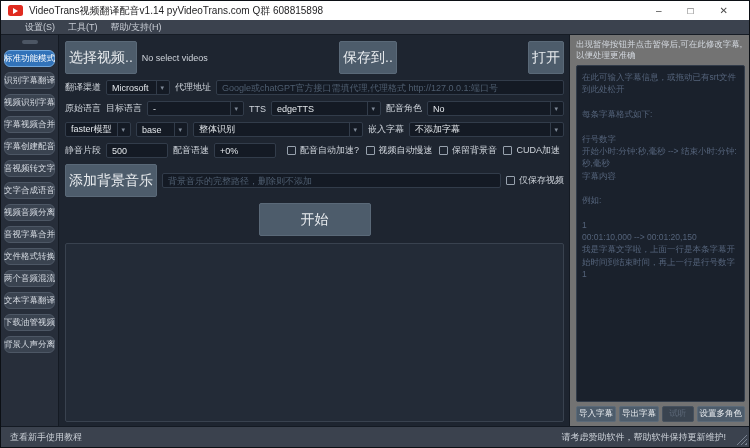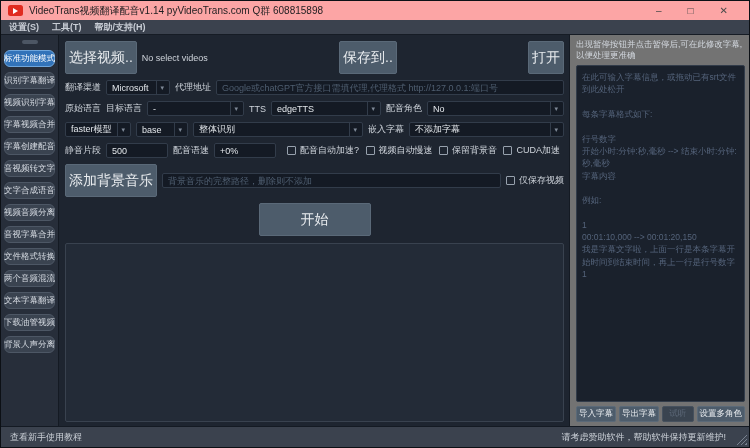--- a/index.html
+++ b/index.html
@@ -1,29 +1,29 @@
 <!DOCTYPE html>
 <html><head>
 <meta charset="utf-8">
 <style>
   * { box-sizing: border-box; margin: 0; padding: 0; }
   html,body { width:750px; height:448px; overflow:hidden; }
   body { font-family:"Liberation Sans","DejaVu Sans",sans-serif; background:#10151d; }
   .window { width:750px; height:448px; display:flex; flex-direction:column; border:1px solid #0c1015; }
 
   
-  .titlebar { height:19px; background:#fca5a5; display:flex; align-items:center; padding:0 7px; gap:6px; flex:none; }
+  .titlebar { height:19px; background:#ffffff; display:flex; align-items:center; padding:0 7px; gap:6px; flex:none; }
   .app-icon { width:15px; height:11px; background:#e02b20; border-radius:2.5px; position:relative; flex:none; }
   .app-icon::after { content:""; position:absolute; left:5px; top:2.5px; border-left:5px solid #fff; border-top:3px solid transparent; border-bottom:3px solid transparent; }
   .titlebar-title { font-size:10px; color:#1d1d1f; white-space:nowrap; }
   .win-controls { margin-left:auto; display:flex; align-items:center; gap:26px; padding-right:14px; color:#4a4a4a; font-size:10px; }
   .win-controls span { cursor:default; line-height:1; }
 
   
-  .menubar { height:15px; background:#3b424e; border-bottom:1px solid #161c25; display:flex; align-items:center; gap:13px; padding:0 8px; font-size:9px; color:#c9ced6; flex:none;font-weight:bold; }
+  .menubar { height:15px; background:#3b424e; border-bottom:1px solid #161c25; display:flex; align-items:center; gap:13px; padding:0 24px; font-size:9px; color:#c9ced6; flex:none; }
 
   
   .content { flex:1; display:flex; min-height:0; background:#1e2530; }
 
   
   .sidebar { width:58px; flex:none; background:#272e3a; border-right:1px solid #141a23; padding:3px 3px; display:flex; flex-direction:column; }
   .collapse-handle { width:16px; height:4px; background:#4c5664; border-radius:2px; margin:2px auto 6px auto; flex:none; }
   .side-btn { height:17px; margin-bottom:5px; background:#3a4350; border:1px solid #4d5765; border-radius:6px; color:#d6dbe2; font-size:8.5px; display:flex; align-items:center; justify-content:center; white-space:nowrap; cursor:pointer; flex:none; }
   .side-btn.selected { background:#3273b9; border-color:#6fa6dc; color:#ffffff; }
 

